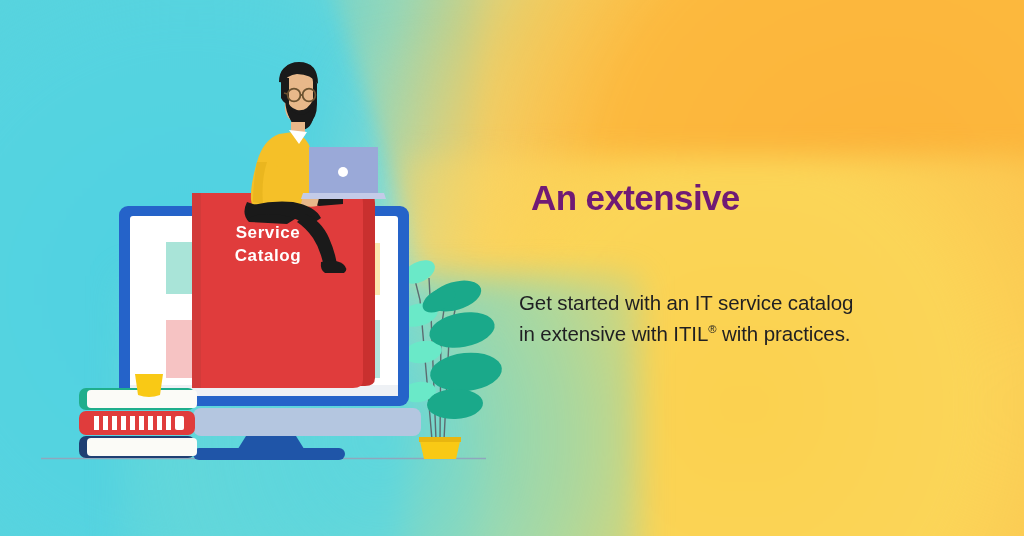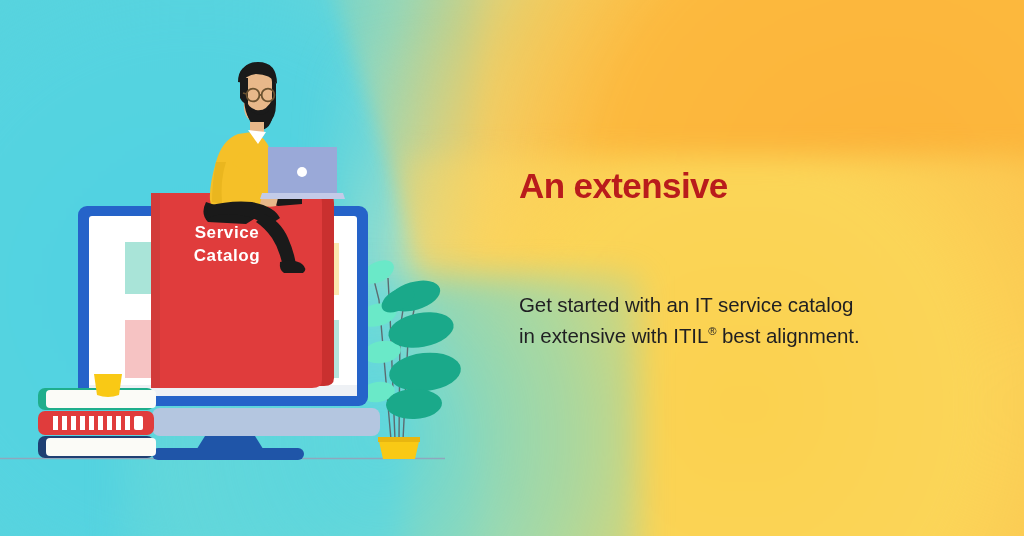--- a/index.html
+++ b/index.html
@@ -101,40 +101,41 @@
     filter: blur(16px);
   }
 
   
   .illustration {
     position: absolute;
     left: 0;
     top: 0;
     width: 500px;
     height: 536px;
+    padding-left: 41px;
   }
 
   
   .text-col {
     position: absolute;
     left: 519px;
     top: 163px;
     width: 420px;
   }
   .headline {
-    margin: 0;
+    margin: 12px;
     font-family: "Liberation Sans", sans-serif;
     font-size: 35px;
     line-height: 45px;
     font-weight: 700;
     letter-spacing: -0.6px;
-    color: #b91c1c;
+    color: #701a75;
   }
   .subhead {
-    margin: 36px 0 0 0;
+    margin: 22px 0 0 0;
     font-family: "Liberation Sans", sans-serif;
     font-size: 20.5px;
     line-height: 31px;
     font-weight: 400;
     color: #1f1f22;
     letter-spacing: -0.1px;
   }
   .subhead sup {
     font-size: 0.55em;
     vertical-align: super;
@@ -308,17 +309,17 @@
     </svg>
   </div>
 
   <div class="text-col">
     <h1 class="headline">
       <span>An extensive</span><br>
       <br>
     </h1>
     <p class="subhead">
       <span>Get started with an IT service catalog</span><br>
-      <span>in extensive with ITIL</span><sup>®</sup><span> best alignment.</span>
+      <span>in extensive with ITIL</span><sup>®</sup><span> with practices.</span>
     </p>
   </div>
 
 </div>
 
 </body></html>

